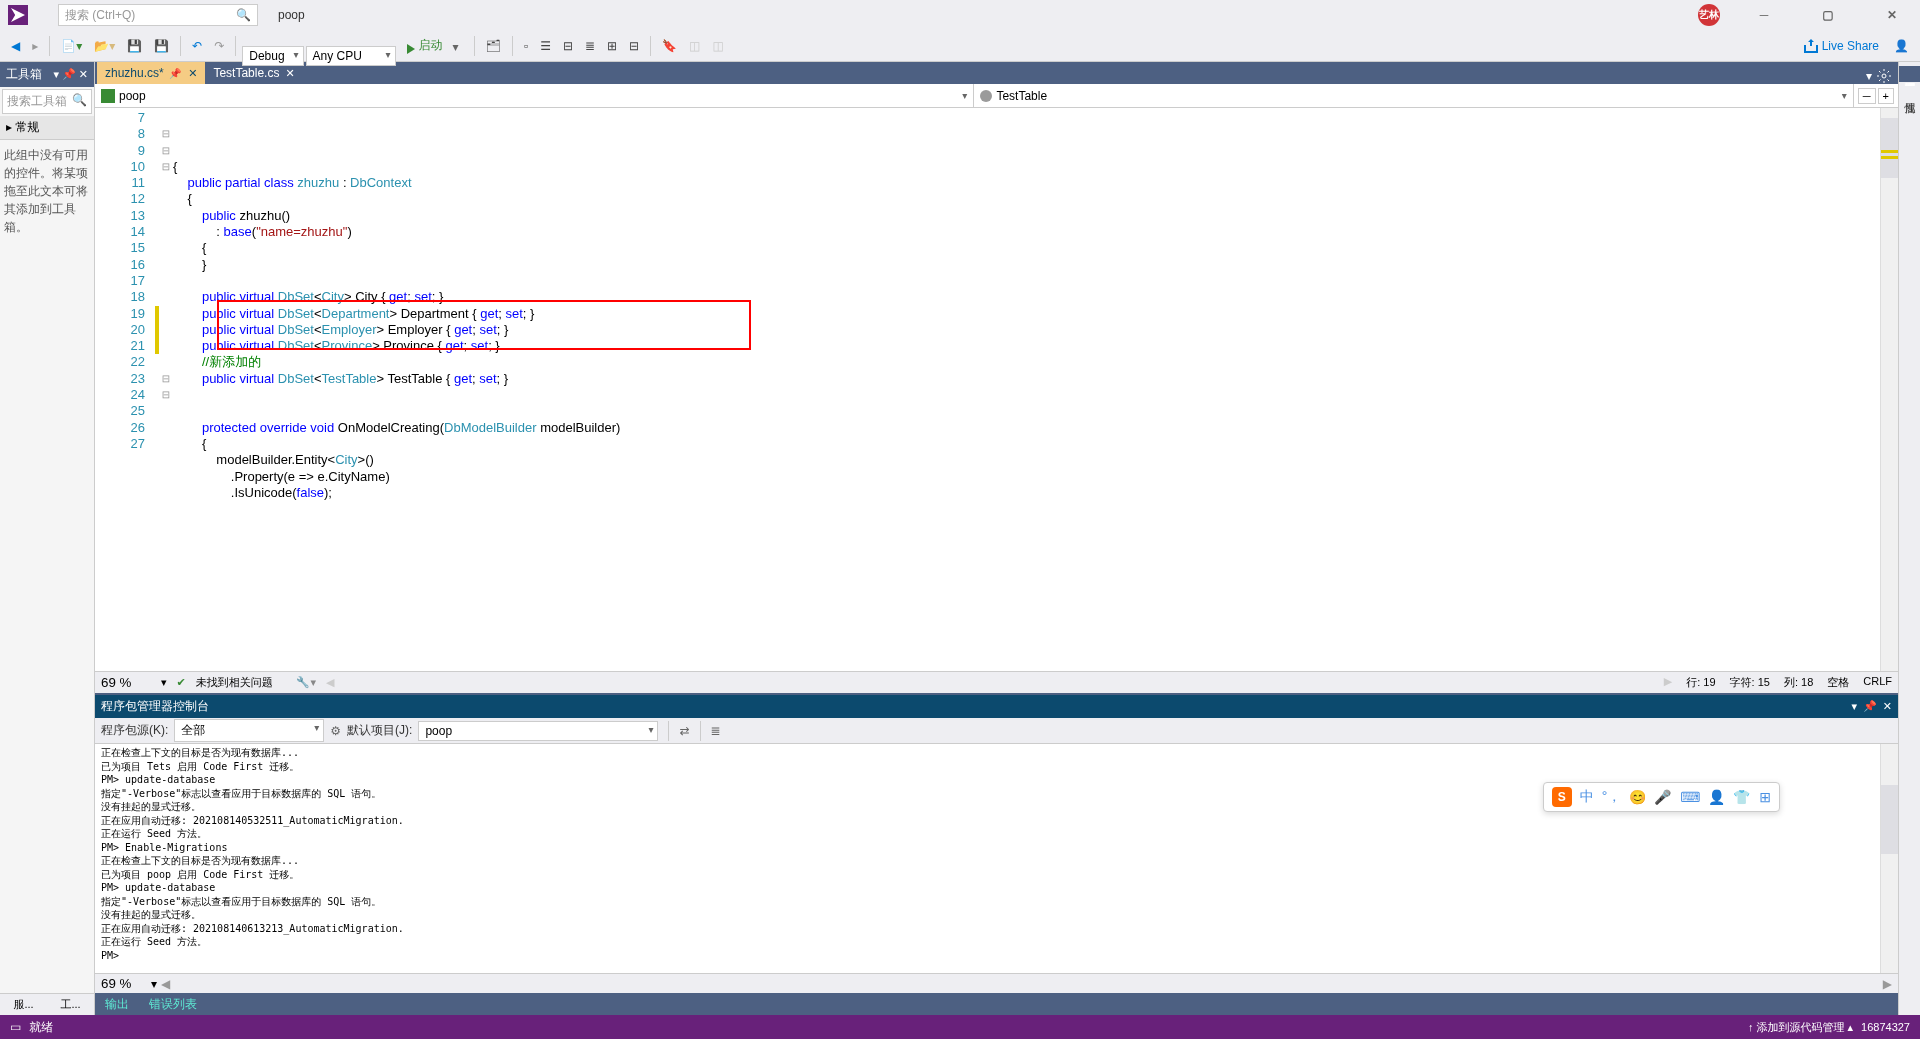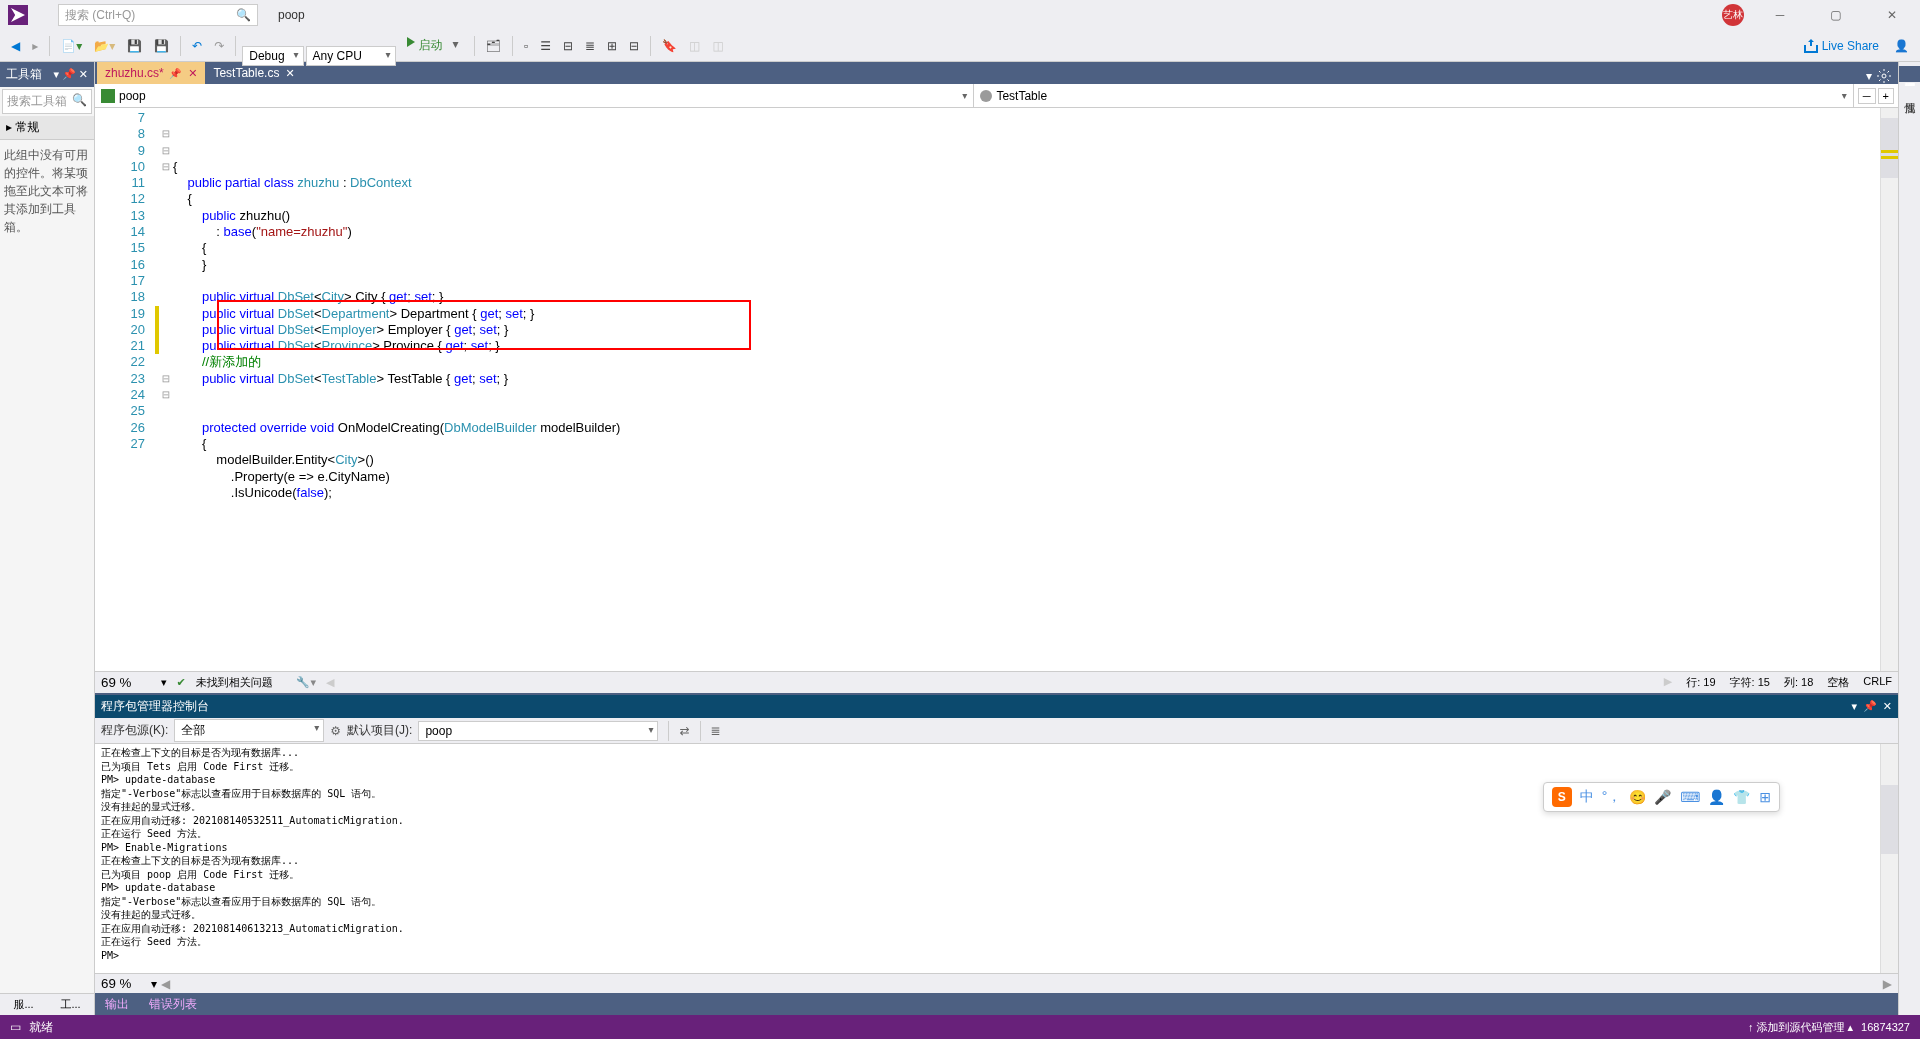--- a/index.html
+++ b/index.html
@@ -6,31 +6,31 @@
 body { width: 1920px; height: 1039px; background: #fff; font-size: 12px; overflow: hidden; display: flex; flex-direction: column; }
 
 
 .titlebar { height: 30px; background: #eeeef2; display: flex; align-items: center; padding: 0 8px; }
 .titlebar .logo { width: 20px; height: 20px; background: #68217a; margin-right: 10px; position: relative; }
 .titlebar .logo::before { content: ""; position: absolute; width: 14px; height: 14px; background: #fff; clip-path: polygon(0 0, 100% 50%, 0 100%, 30% 50%); left: 3px; top: 3px; }
 .menu-item { padding: 4px 8px; cursor: pointer; color: #1e1e1e; }
 .search-box { margin-left: 20px; width: 200px; height: 22px; border: 1px solid #ccc; background: #fff; display: flex; align-items: center; padding: 0 6px; color: #999; }
 .search-box .mag { margin-left: auto; color: #666; }
 .proj-name { margin-left: 20px; color: #333; }
-.titlebar-right { margin-left: auto; display: flex; align-items: center; gap: 16px; }
+.titlebar-right { margin-left: auto; display: flex; align-items: center; gap: 24px; font-weight: bold; }
 .avatar { width: 22px; height: 22px; border-radius: 50%; background: #d13438; color: #fff; display: flex; align-items: center; justify-content: center; font-size: 10px; }
 .win-btn { width: 40px; height: 28px; display: flex; align-items: center; justify-content: center; color: #666; cursor: pointer; }
 
 
 .toolbar { height: 32px; background: #eeeef2; border-bottom: 1px solid #ccc; display: flex; align-items: center; padding: 0 6px; gap: 2px; }
 .tb-btn { padding: 3px 5px; cursor: pointer; color: #444; display: inline-flex; align-items: center; gap: 2px; }
 .tb-sep { width: 1px; height: 20px; background: #ccc; margin: 0 4px; }
 .tb-combo { border: 1px solid #ccc; background: #fff; padding: 2px 18px 2px 6px; position: relative; cursor: pointer; min-width: 60px; margin-top: 20px; }
 .tb-combo::after { content: "▾"; position: absolute; right: 4px; color: #666; font-size: 10px; }
-.tb-start { color: #388a34; display: flex; align-items: flex-start; gap: 4px; padding: 2px 8px; border: 1px solid transparent; }
+.tb-start { color: #388a34; display: flex; align-items: flex-end; gap: 4px; padding: 2px 8px; border: 1px solid transparent; }
 .tb-start::after { content: "▾"; margin-left: 6px; color: #666; }
 .play-tri { width: 0; height: 0; border-left: 8px solid #388a34; border-top: 5px solid transparent; border-bottom: 5px solid transparent; }
 .live-share { color: #0078d4; display: flex; align-items: center; gap: 4px; }
 
 
 .main { flex: 1; display: flex; min-height: 0; }
 
 
 .toolbox { width: 95px; background: #f5f5f5; border-right: 1px solid #ccc; display: flex; flex-direction: column; }
 .panel-header { background: #4d6082; color: #fff; padding: 4px 6px; display: flex; align-items: center; font-size: 12px; }
@@ -39,21 +39,21 @@
 .toolbox-search .mag { margin-left: auto; color: #666; }
 .toolbox-cat { background: #e6e6e6; padding: 3px 6px; border-bottom: 1px solid #ccc; }
 .toolbox-msg { padding: 6px 4px; color: #555; font-size: 12px; text-align: left; line-height: 1.5; }
 .toolbox-bottom { margin-top: auto; display: flex; border-top: 1px solid #ccc; }
 .toolbox-tab { flex: 1; padding: 3px 4px; background: #eeeef2; font-size: 11px; text-align: center; cursor: pointer; }
 
 
 .editor-col { flex: 1; display: flex; flex-direction: column; min-width: 0; }
 .tabs-row { height: 22px; background: #4d6082; display: flex; align-items: flex-end; padding-left: 2px; }
 .doc-tab { height: 22px; padding: 3px 8px; background: #4d6082; color: #fff; display: flex; align-items: center; gap: 6px; cursor: pointer; font-size: 12px; }
-.doc-tab.active { background: #f5cc84; color: #be185d; }
+.doc-tab.active { background: #f5cc84; color: #0c4a6e; }
 .doc-tab .close-x { font-size: 11px; }
 .pin-icon { font-size: 10px; }
 .tabs-right { margin-left: auto; display: flex; align-items: center; gap: 4px; padding-right: 6px; color: #fff; }
 .settings-gear { width: 16px; height: 16px; cursor: pointer; }
 
 
 .nav-bar { height: 24px; background: #fff; border-bottom: 1px solid #ccc; display: flex; }
 .nav-drop { flex: 1; border-right: 1px solid #ccc; padding: 3px 6px; display: flex; align-items: center; gap: 4px; cursor: pointer; position: relative; }
 .nav-drop:last-of-type { flex: 0.8; }
 .nav-drop::after { content: "▾"; margin-left: auto; color: #666; font-size: 10px; }
@@ -104,21 +104,21 @@
 .pmc-row { display: flex; flex: 1; min-height: 0; }
 .pmc-zoom-row { height: 20px; background: #eeeef2; display: flex; align-items: center; padding: 0 6px; border-top: 1px solid #ccc; }
 
 
 .right-strips { width: 22px; background: #eeeef2; border-left: 1px solid #ccc; display: flex; flex-direction: column; align-items: center; padding-top: 4px; gap: 4px; }
 .vert-tab { writing-mode: vertical-rl; background: #4d6082; color: #fff; padding: 8px 3px; font-size: 11px; cursor: pointer; }
 .vert-tab.light { background: #eeeef2; color: #333; }
 
 
 .bottom-tabs { height: 22px; background: #4d6082; display: flex; align-items: center; }
-.btab { padding: 3px 10px; color: #f0abfc; cursor: pointer; font-size: 12px; }
+.btab { padding: 3px 10px; color: #5eead4; cursor: pointer; font-size: 12px; }
 
 
 .statusbar { height: 24px; background: #68217a; color: #fff; display: flex; align-items: center; padding: 0 10px; font-size: 12px; }
 .statusbar .sb-left { display: flex; align-items: center; gap: 8px; }
 .statusbar .sb-right { margin-left: auto; display: flex; align-items: center; gap: 8px; font-size: 11px; }
 
 
 .ime-bar { position: absolute; right: 140px; top: 782px; background: #fff; border: 1px solid #ccc; border-radius: 4px; padding: 4px 8px; display: flex; align-items: center; gap: 8px; box-shadow: 0 2px 6px rgba(0,0,0,0.15); }
 .ime-logo { width: 20px; height: 20px; background: #ff6a00; border-radius: 4px; color: #fff; display: flex; align-items: center; justify-content: center; font-weight: bold; }
 .ime-item { color: #4a90e2; font-size: 14px; cursor: pointer; }

